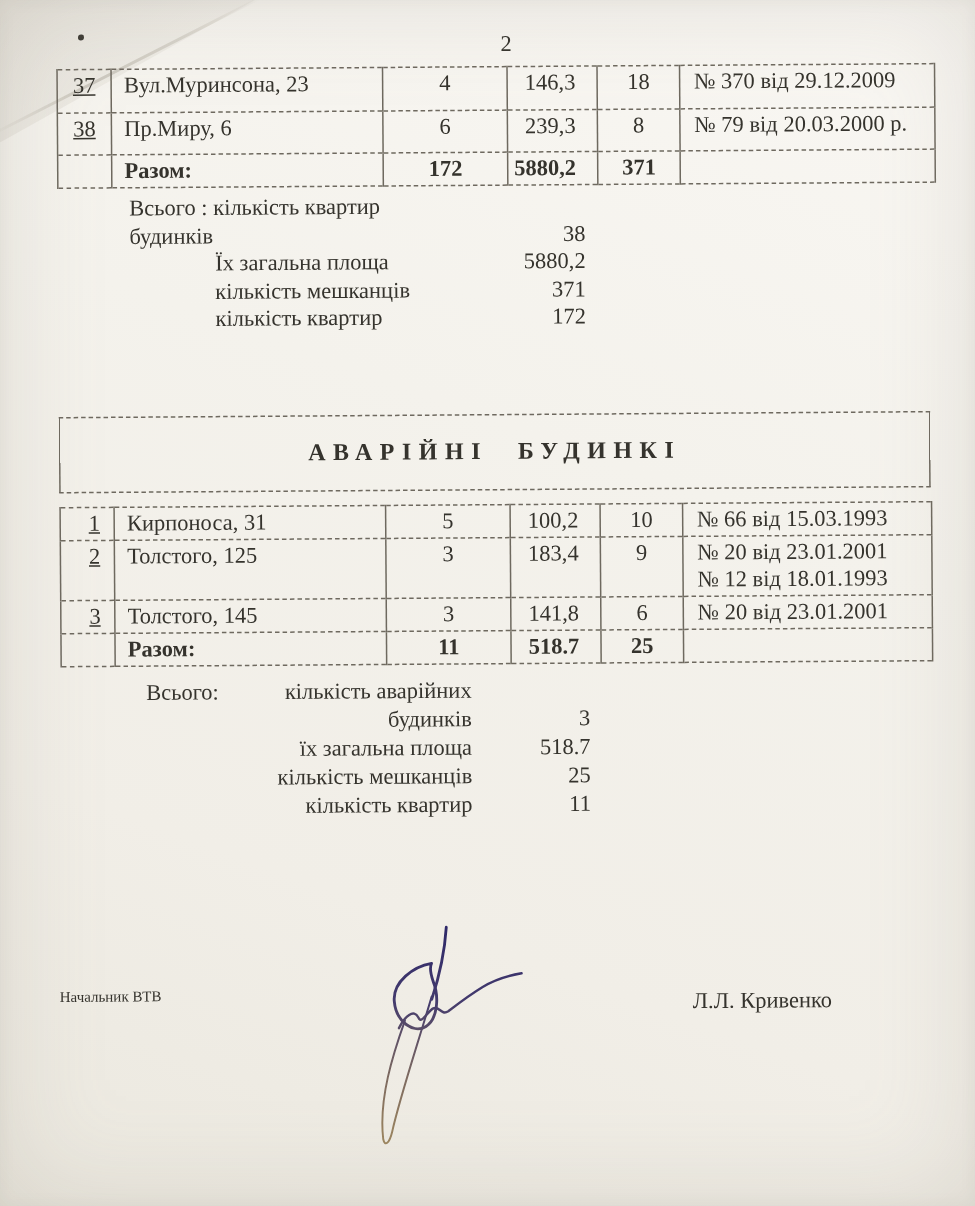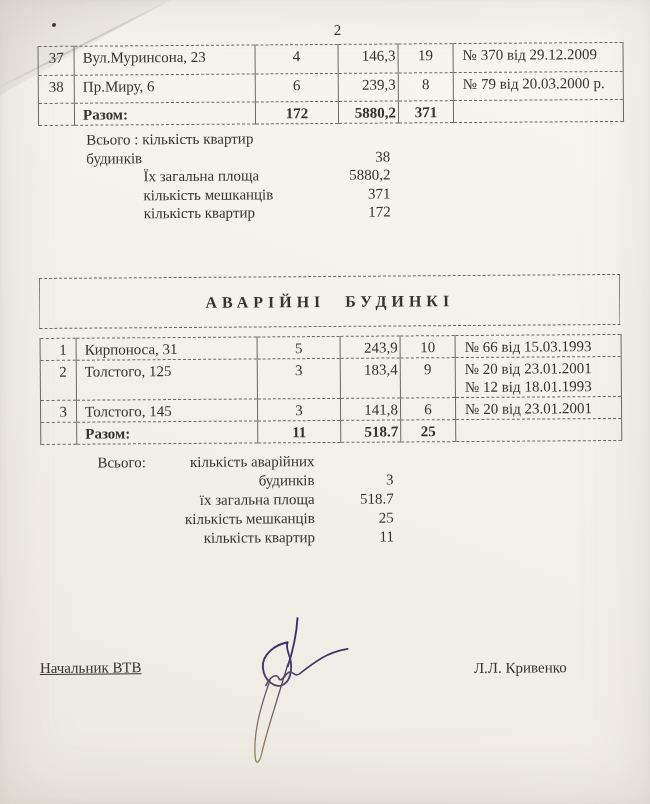--- a/index.html
+++ b/index.html
@@ -33,25 +33,25 @@
   .page-num{position:absolute;left:300px;top:22px;width:80px;text-align:center;font-size:15px;}
 
   .tbl{position:absolute;border-collapse:collapse;table-layout:fixed;}
   .tbl td{
     border:1px solid #6e695f;
     border-top-style:dashed;border-bottom-style:dashed;
     font-size:15px;line-height:18px;
     padding:2px 0 1px 0;vertical-align:top;
     overflow:hidden;white-space:nowrap;
   }
-  .tbl .c-num{text-align:center;}
+  .tbl .c-num{text-align:center;text-decoration:underline;}
   .tbl2 .c-num{text-align:right;padding-right:9px;}
   .tbl .c-addr{text-align:left;padding-left:8px;}
   .tbl .c-qty{text-align:center;}
-  .tbl .c-area{text-align:right;padding-right:2px;}
+  .tbl .c-area{text-align:right;padding-right:14px;}
   .tbl .c-res{text-align:center;}
   .tbl .c-doc{text-align:left;padding-left:9px;}
   .b{font-weight:bold;}
 
   .tbl1{left:40px;top:44px;width:585px;}
   .tbl1 tr.r1 td{height:25px;}
   .tbl1 tr.r2 td{height:24px;}
   .tbl1 tr.rt td{height:17px;}
 
   .t2-header{
@@ -73,22 +73,22 @@
   .sum1 .lbl{white-space:nowrap;}
   .sum1 .indent .lbl{margin-left:57px;}
   .sum1 .val{margin-left:auto;text-align:right;}
 
   .sum2{left:93px;top:452px;width:300px;}
   .sum2 .srow{display:flex;height:19px;line-height:19px;}
   .sum2 .heading{position:absolute;left:4px;top:0;height:19px;line-height:19px;}
   .sum2 .lbl{width:221px;text-align:right;white-space:nowrap;}
   .sum2 .val{width:79px;text-align:right;}
 
-  .footer-position{position:absolute;left:38px;top:658px;font-size:15px;text-decoration:underline;}
-  .footer-name{position:absolute;left:472px;top:661px;font-size:15px;}
+  .footer-position{position:absolute;left:38px;top:658px;font-size:10px;}
+  .footer-name{position:absolute;left:460px;top:661px;font-size:15px;}
   .signature{position:absolute;left:200px;top:592px;}
 </style>
 </head>
 <body>
 
 <div class="paper">
   <div class="corner-shade"></div>
   <div class="crease-line"></div>
   <div class="speck"></div>
 
@@ -104,21 +104,21 @@
         <col style="width:60px">
           <col style="width:55px">
           <col style="width:170px">
       </colgroup>
       <tbody>
         <tr class="r1">
           <td class="c-num">37</td>
           <td class="c-addr">Вул.Муринсона, 23</td>
           <td class="c-qty">4</td>
           <td class="c-area">146,3</td>
-          <td class="c-res">19</td>
+          <td class="c-res">18</td>
           <td class="c-doc">№ 370 від 29.12.2009</td>
         </tr>
         <tr class="r2">
           <td class="c-num">38</td>
           <td class="c-addr">Пр.Миру, 6</td>
           <td class="c-qty">6</td>
           <td class="c-area">239,3</td>
           <td class="c-res">8</td>
           <td class="c-doc">№ 79 від 20.03.2000 р.</td>
         </tr>
@@ -164,21 +164,21 @@
           <col style="width:83px">
         <col style="width:60px">
           <col style="width:55px">
           <col style="width:166px">
       </colgroup>
       <tbody>
         <tr class="r1">
           <td class="c-num">1</td>
           <td class="c-addr">Кирпоноса, 31</td>
           <td class="c-qty">5</td>
-          <td class="c-area">243,9</td>
+          <td class="c-area">100,2</td>
           <td class="c-res">10</td>
           <td class="c-doc">№ 66 від 15.03.1993</td>
         </tr>
         <tr class="r2">
           <td class="c-num">2</td>
           <td class="c-addr">Толстого, 125</td>
           <td class="c-qty">3</td>
           <td class="c-area">183,4</td>
           <td class="c-res">9</td>
           <td class="c-doc">

